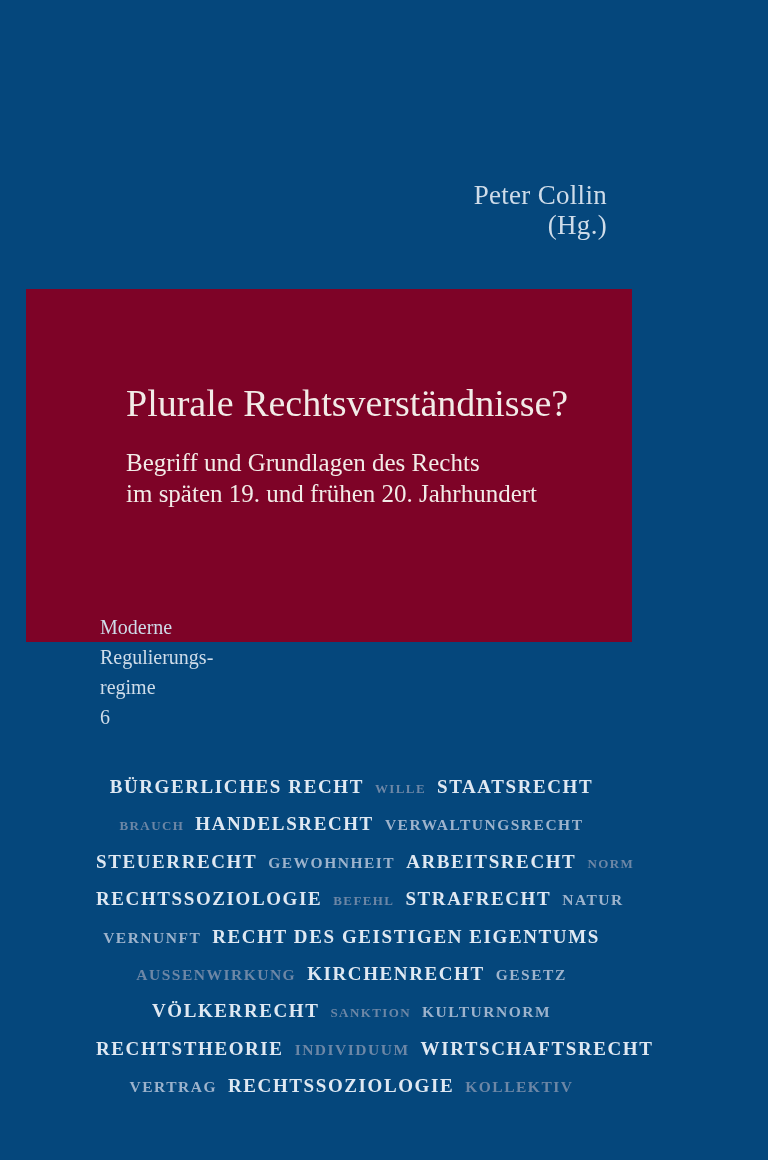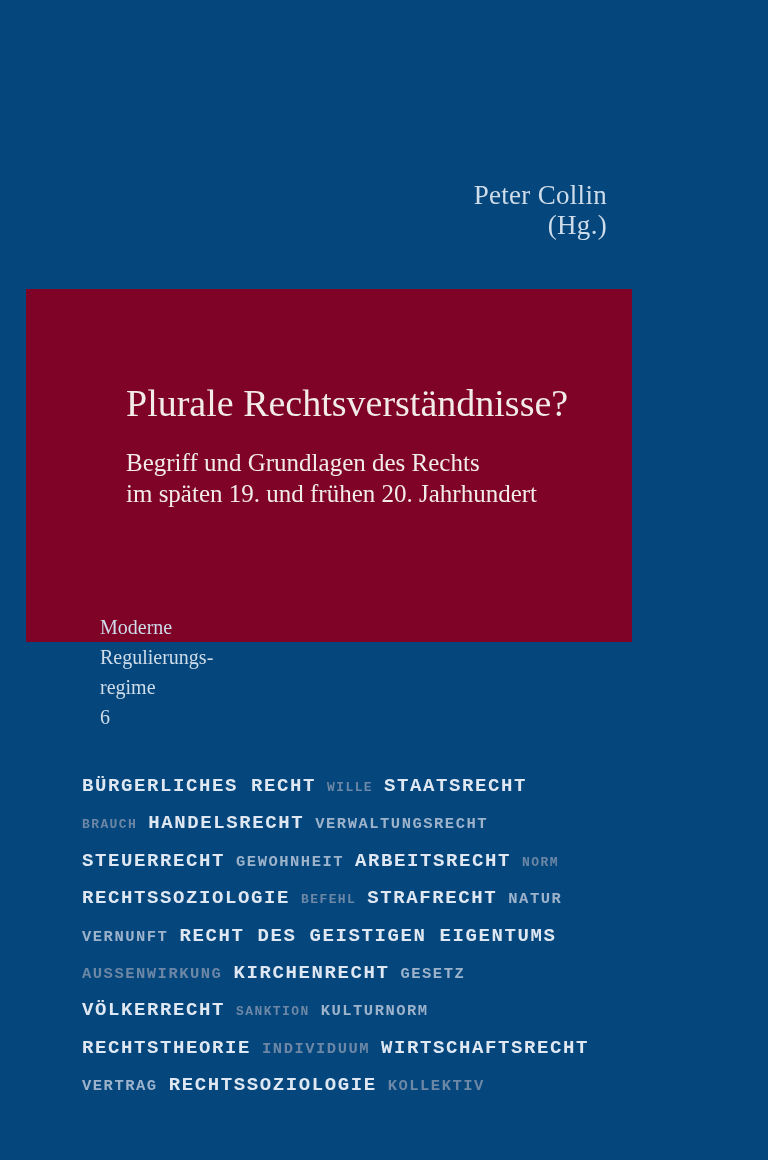--- a/index.html
+++ b/index.html
@@ -55,24 +55,24 @@
     left: 100px;
     color: var(--light-text, #cfdce9);
     font-size: 20px;
     line-height: 30px;
   }
 
   
   .cloud {
     position: absolute;
     top: 768px;
-    left: 82px;
+    left: 96px;
     right: 161px;
-    text-align: left;
-    font-family: Liberation Mono, monospace;
+    text-align: center;
+    font-family: Liberation Serif, serif;
     font-weight: 700;
   }
   .cloud-line {
     height: 37.4px;
     line-height: 37.4px;
     white-space: nowrap;
   }
   .cloud-word { display: inline; }
   .cloud-word + .cloud-word { margin-left: 11px; }
   .size-lg { font-size: 19px;   letter-spacing: 1.6px; }

